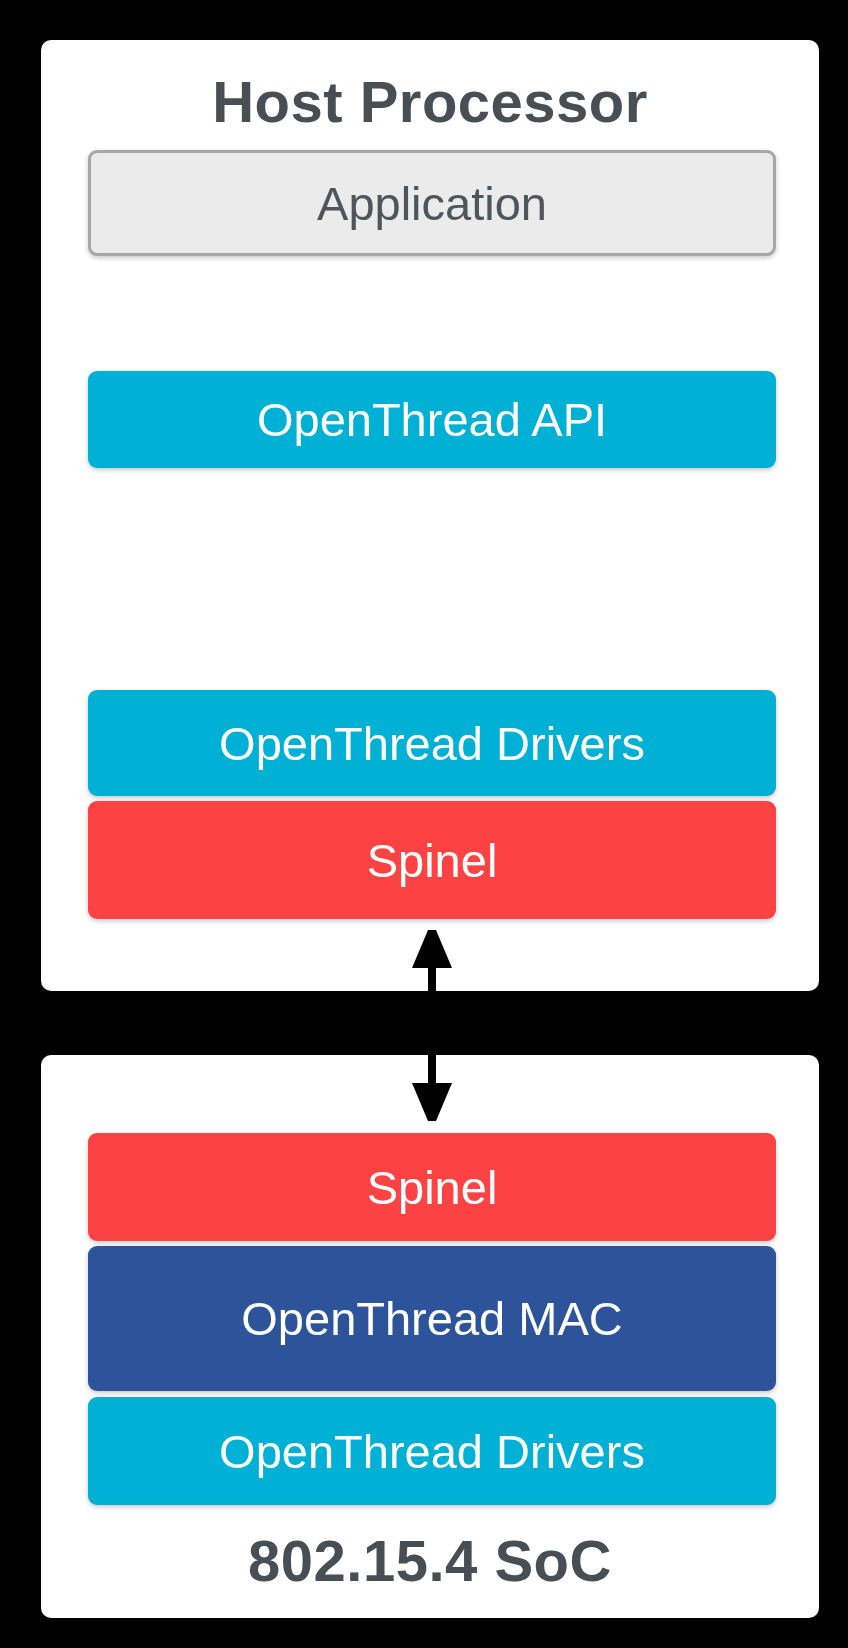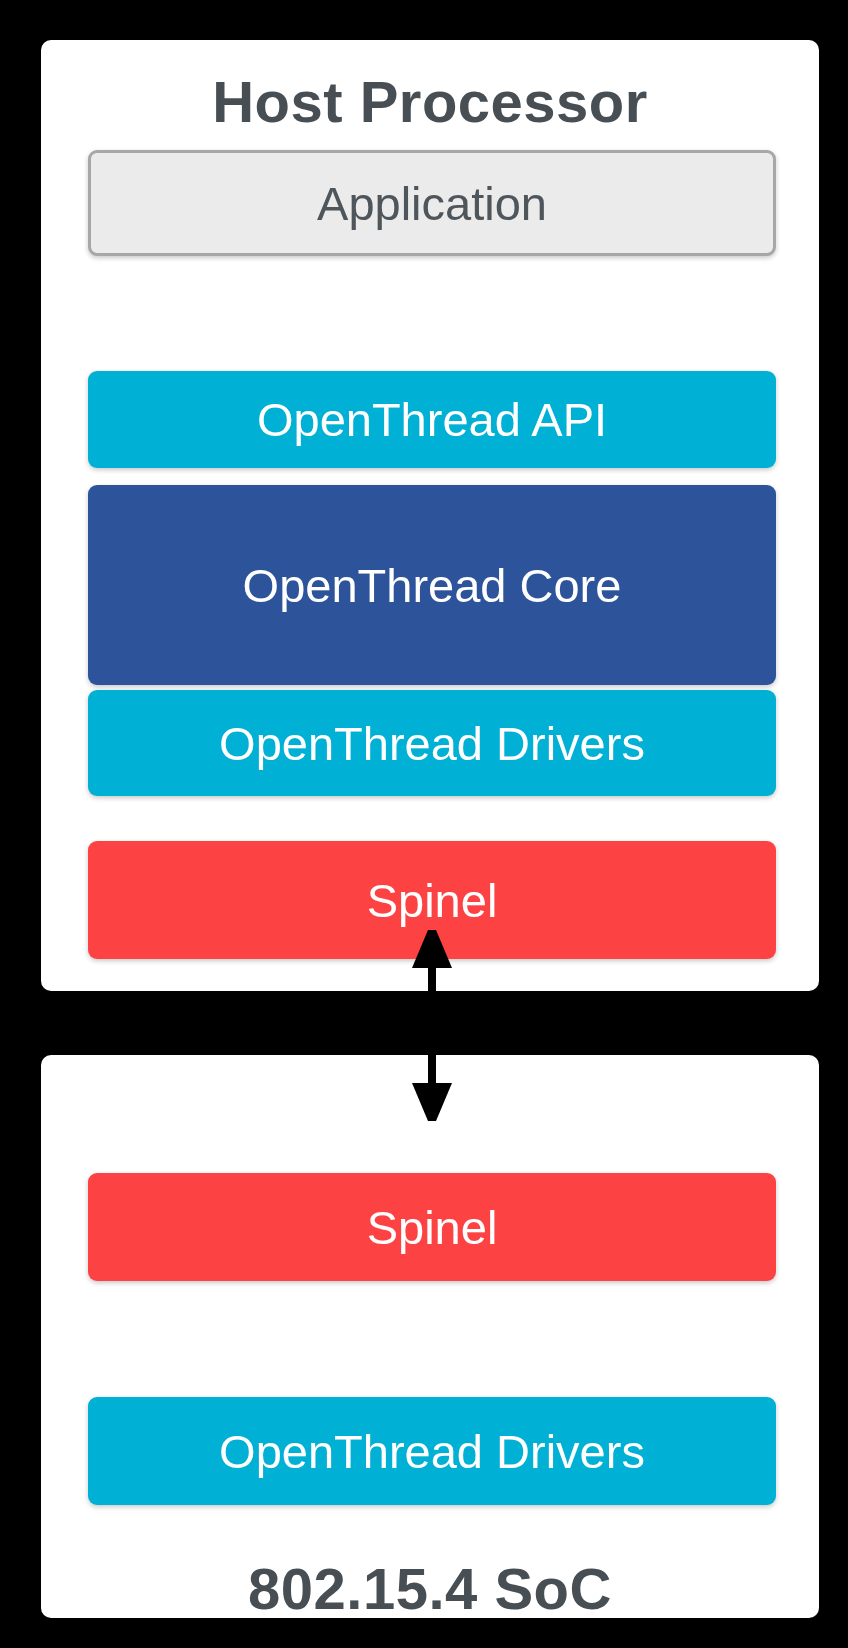--- a/index.html
+++ b/index.html
@@ -38,38 +38,38 @@
     position: absolute;
     left: 0;
     width: 100%;
     text-align: center;
     font-size: 58px;
     font-weight: 700;
     color: var(--title_text);
     letter-spacing: 0.5px;
   }
   #host-title { top: 24px; }
-  #soc-title  { top: 496px; text-align: center; }
+  #soc-title  { top: 468px; text-align: center; }
   .layer {
     position: absolute;
     left: 47px;
     width: 688px;
     border-radius: 9px;
     display: flex;
     align-items: center;
     justify-content: center;
     box-shadow: 0 2px 5px rgba(0,0,0,0.22);
   }
   .layer.gray {
     background: var(--gray_fill);
     border: 3px solid var(--gray_border);
   }
   .layer.cyan { background: var(--cyan); }
   .layer.blue { background: var(--blue); }
-  .layer.red  { background: var(--red); margin-top: 40px; }
+  .layer.red  { background: var(--red); }
   .layer-label {
     font-size: 47px;
     font-weight: 400;
     color: var(--light_label_text);
     white-space: nowrap;
     text-align: center;
   }
   .layer.gray .layer-label { color: var(--gray_label_text); }
   
   #layer-application   { top: 110px; height: 106px; }
@@ -121,23 +121,20 @@
 
     <div class="layer gray" id="layer-application">
       <span class="layer-label">Application</span>
     </div>
 
 
     <div class="layer cyan" id="layer-ot-api">
       <span class="layer-label">OpenThread API</span>
     </div>
 
-    <div class="layer blue" id="layer-ot-core">
-      <span class="layer-label">OpenThread Core</span>
-    </div>
 
     <div class="layer cyan" id="layer-ot-drivers-h">
       <span class="layer-label">OpenThread Drivers</span>
     </div>
 
     <div class="layer red" id="layer-spinel-h">
       <span class="layer-label">Spinel</span>
     </div>
   </section>
 
@@ -146,20 +143,23 @@
     <span class="arrow-shaft"></span>
     <span class="arrow-head down"></span>
   </div>
 
   <section class="panel" id="soc-panel">
 
     <div class="layer red" id="layer-spinel-s">
       <span class="layer-label">Spinel</span>
     </div>
 
+    <div class="layer blue" id="layer-ot-mac">
+      <span class="layer-label">OpenThread MAC</span>
+    </div>
 
     <div class="layer cyan" id="layer-ot-drivers-s">
       <span class="layer-label">OpenThread Drivers</span>
     </div>
 
     <h1 class="panel-title" id="soc-title">802.15.4 SoC</h1>
   </section>
 
 </div>
 

